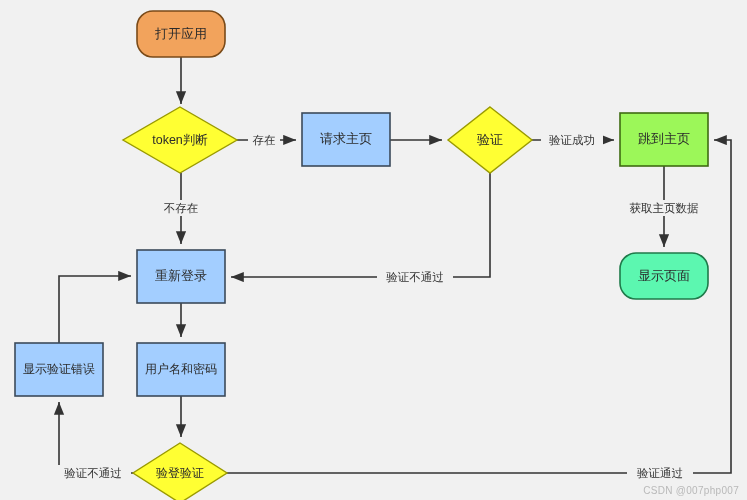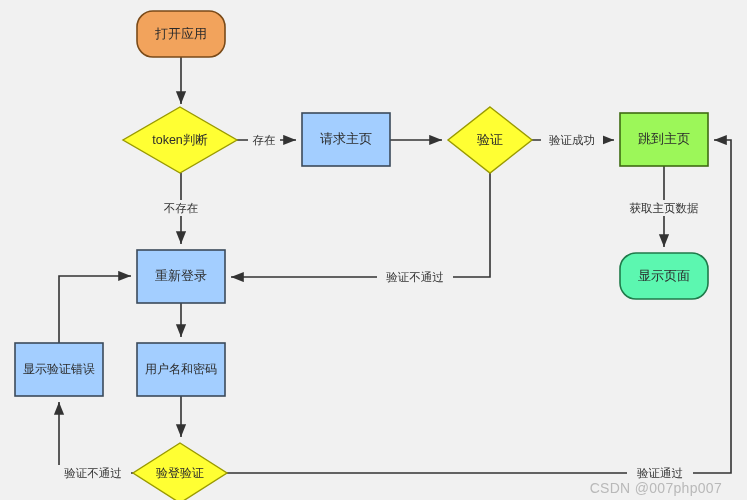--- a/index.html
+++ b/index.html
@@ -50,24 +50,24 @@
   .edge-label-bg {
     fill: #f1f1f1;
   }
   .edge {
     fill: none;
     stroke: #333333;
     stroke-width: 1.6;
   }
   .watermark {
     position: absolute;
-    right: 25px;
+    right: 8px;
     bottom: 4px;
     font-family: "Liberation Sans", "DejaVu Sans", sans-serif;
-    font-size: 14px;
+    font-size: 10px;
     color: #b9b9b9;
     letter-spacing: 0.3px;
     user-select: none;
   }
 </style>
 </head>
 <body>
 
 <div id="canvas-wrap">
 

